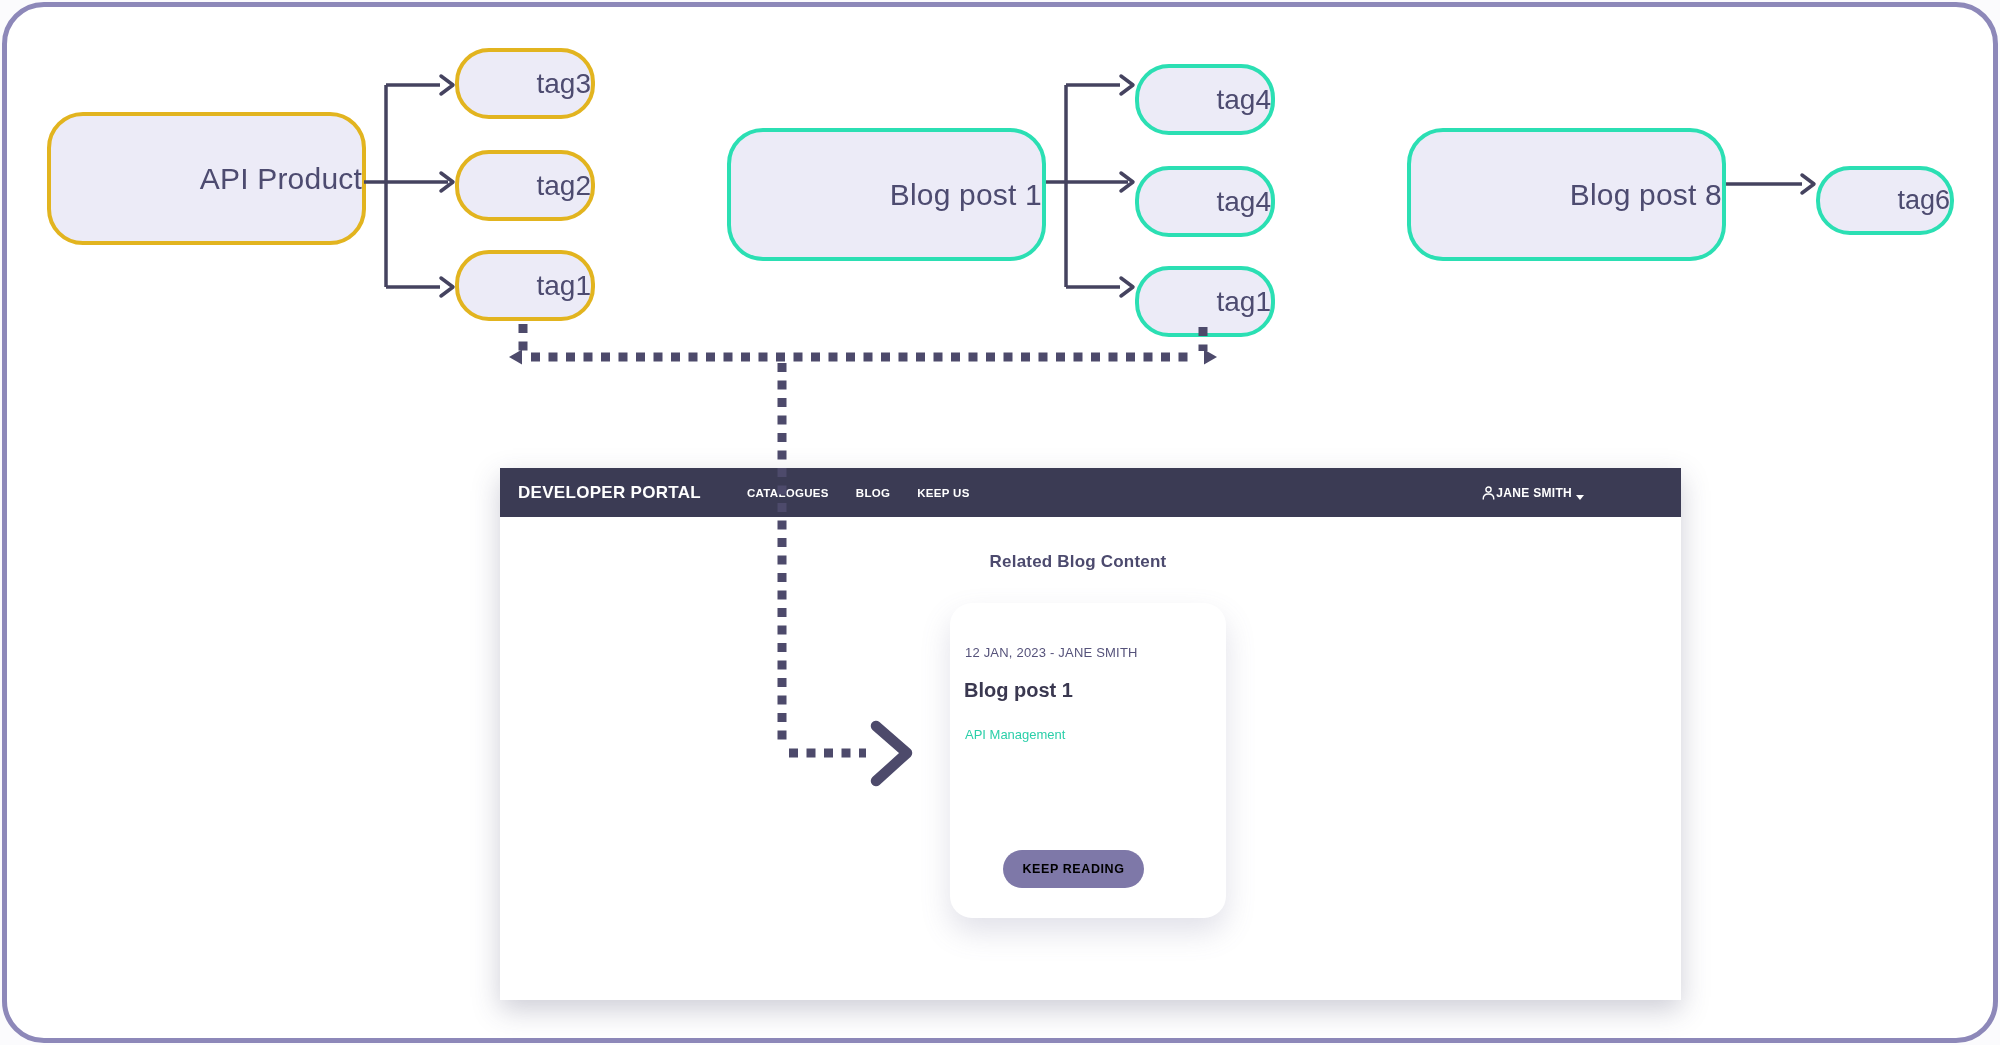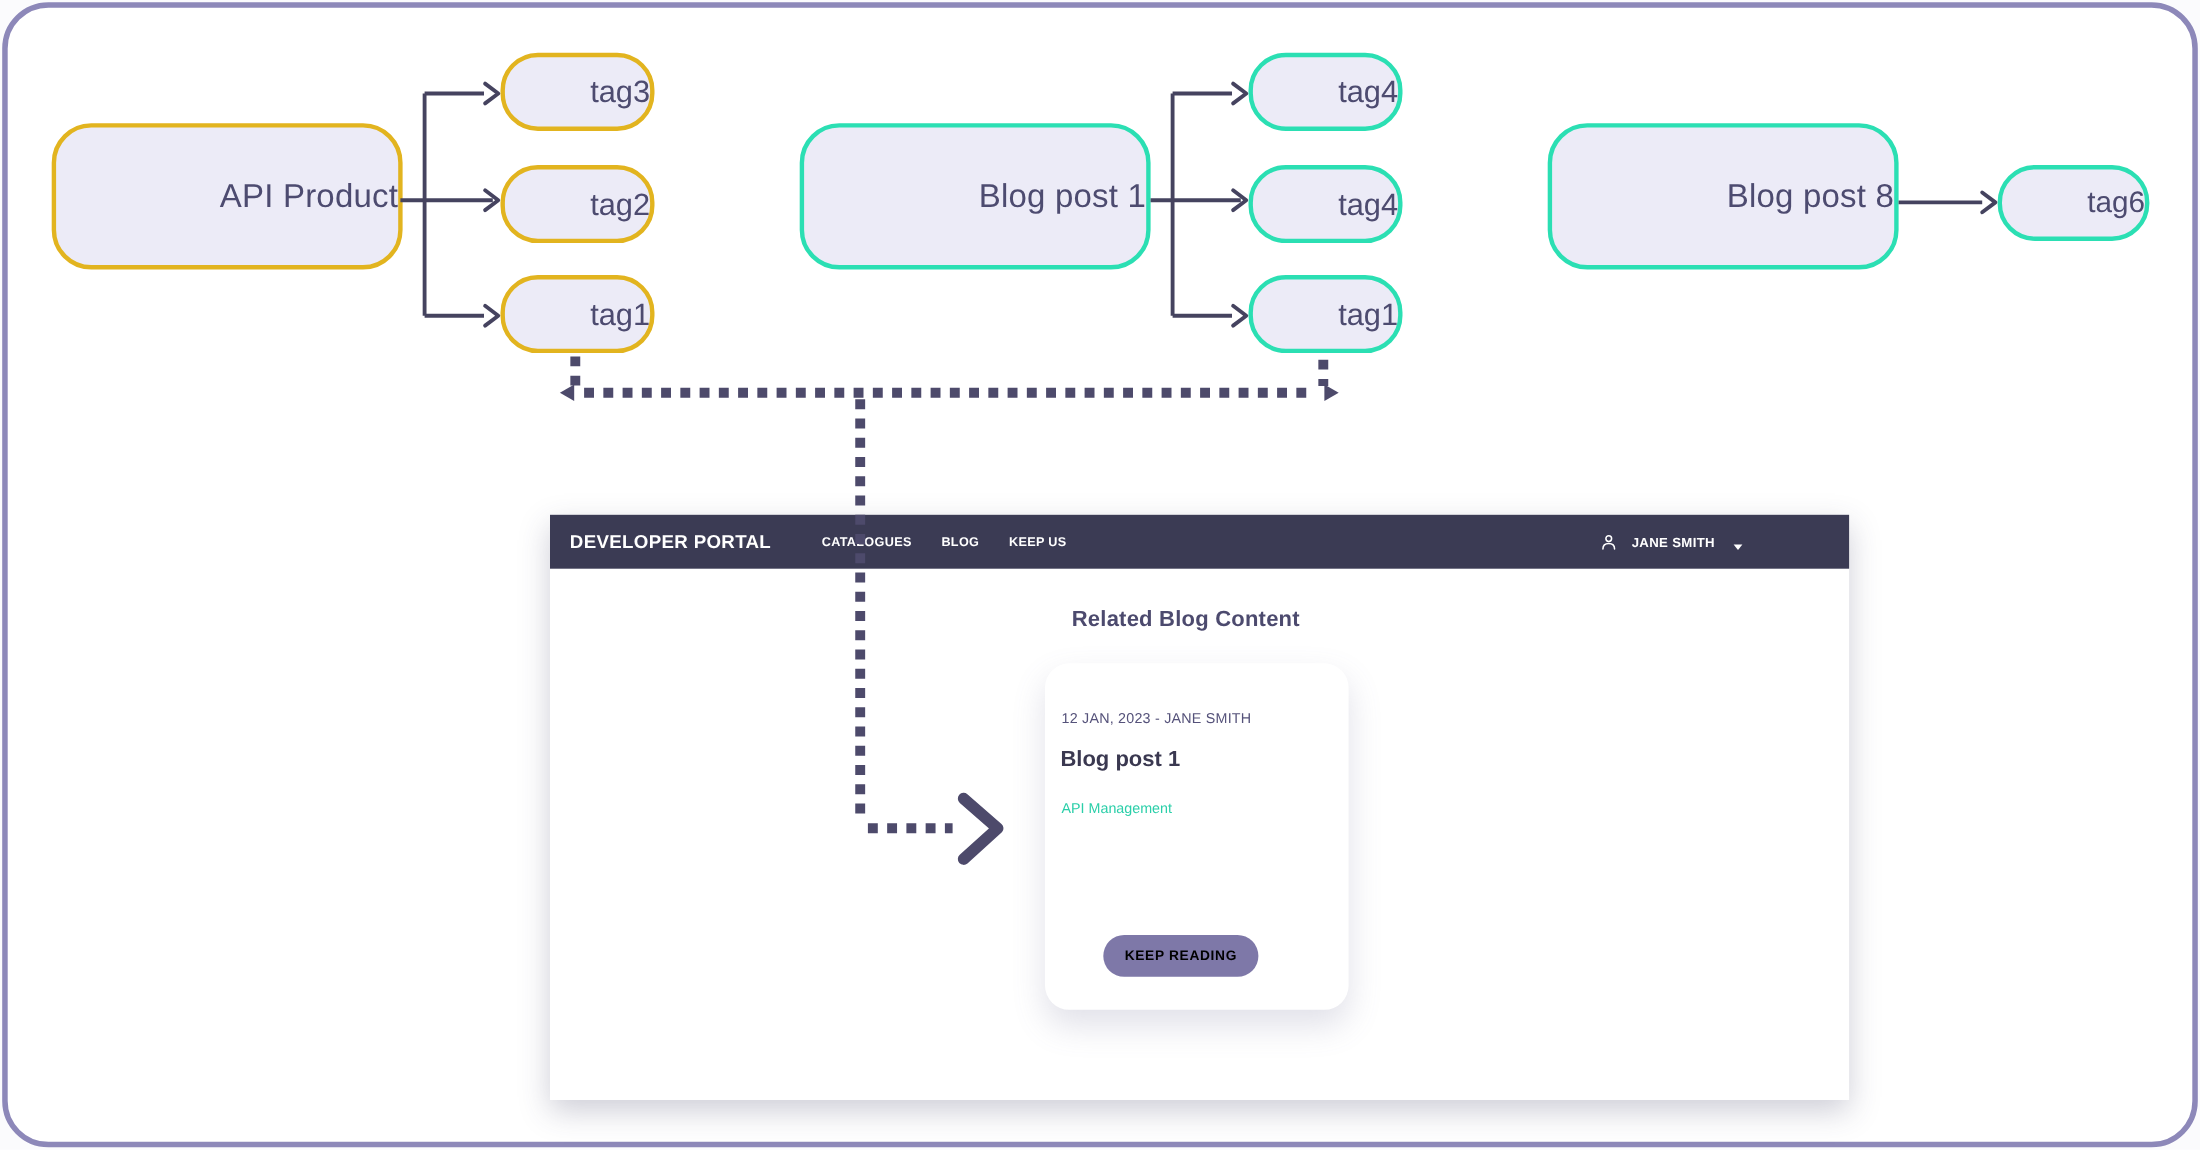--- a/index.html
+++ b/index.html
@@ -13,21 +13,21 @@
   body{font-family:"Liberation Sans","DejaVu Sans",sans-serif;}
   .canvas{position:relative;width:2000px;height:1045px;overflow:hidden;}
   .panel{position:absolute;inset:2px;background:#ffffff;border:5px solid var(--panel-border);border-radius:42px;}
 
   
   .node{position:absolute;display:flex;align-items:center;justify-content:flex-end;
         background:var(--node-fill);color:var(--slate);font-weight:500;}
   .big{width:319px;height:133px;border-radius:36px;border:4px solid;font-size:30px;letter-spacing:.2px;}
   .pill{width:140px;height:71px;border-radius:34px;border:4px solid;font-size:28px;}
   .yellow{border-color:var(--yellow);}
-  .tealb{border-color:var(--teal);}
+  .tealb{border-color:var(--teal);margin-top:16px;}
 
   #api-product{left:47px;top:112px;}
   #tag3{left:455px;top:48px;}
   #tag2{left:455px;top:150px;}
   #tag1-left{left:455px;top:250px;}
   #blog-post-1{left:727px;top:112px;}
   #tag4a{left:1135px;top:48px;}
   #tag4b{left:1135px;top:150px;}
   #tag1-right{left:1135px;top:250px;}
   #blog-post-2{left:1407px;top:112px;}
@@ -37,27 +37,27 @@
   .connectors{position:absolute;left:0;top:0;width:2000px;height:1045px;z-index:6;pointer-events:none;}
 
   
   .portal{position:absolute;left:469px;top:468px;width:1181px;height:532px;background:#fff;
           box-shadow:0 10px 26px rgba(60,60,95,.25);z-index:2;margin-left:31px;}
   .portal-header{position:absolute;left:0;top:0;width:100%;height:49px;background:var(--header-bg);
           display:flex;align-items:center;color:#fff;}
   .brand{position:absolute;left:18px;font-size:17px;font-weight:bold;letter-spacing:.3px;white-space:nowrap;}
   .nav{position:absolute;left:247px;display:flex;column-gap:27px;}
   .nav-item{font-size:11.5px;font-weight:bold;letter-spacing:.3px;cursor:pointer;white-space:nowrap;}
-  .user{position:absolute;right:97px;display:flex;align-items:flex-end;column-gap:14px;cursor:pointer;}
+  .user{position:absolute;right:97px;display:flex;align-items:flex-end;column-gap:1px;cursor:pointer;}
   .user-name{font-size:12px;font-weight:bold;letter-spacing:.3px;white-space:nowrap;}
   .caret{width:0;height:0;border-left:4.5px solid transparent;border-right:4.5px solid transparent;
          border-top:5px solid #fff;margin-left:3px;}
 
   .section-title{position:absolute;left:450px;top:84px;width:256px;text-align:center;
-         font-size:20px;font-weight:600;color:var(--heading);letter-spacing:.2px;white-space:nowrap;}
+         font-size:17px;font-weight:600;color:var(--heading);letter-spacing:.2px;white-space:nowrap;}
 
   .blog-card{position:absolute;left:450px;top:135px;width:276px;height:315px;background:#fff;
          border-radius:22px;box-shadow:0 14px 30px rgba(105,105,145,.20);}
   .card-meta{position:absolute;left:15px;top:42px;font-size:13px;color:var(--meta);letter-spacing:.2px;white-space:nowrap;}
   .card-title{position:absolute;left:14px;top:76px;font-size:20px;font-weight:bold;color:var(--title);}
   .card-tag{position:absolute;left:15px;top:124px;font-size:13px;color:var(--link-teal);cursor:pointer;}
   .card-button{position:absolute;left:53px;top:247px;width:141px;height:38px;border:none;border-radius:19px;
          background:var(--button-bg);color:#000000;font-family:inherit;font-size:12.5px;font-weight:bold;
          letter-spacing:.6px;cursor:pointer;display:flex;align-items:center;justify-content:center;}
 </style>

